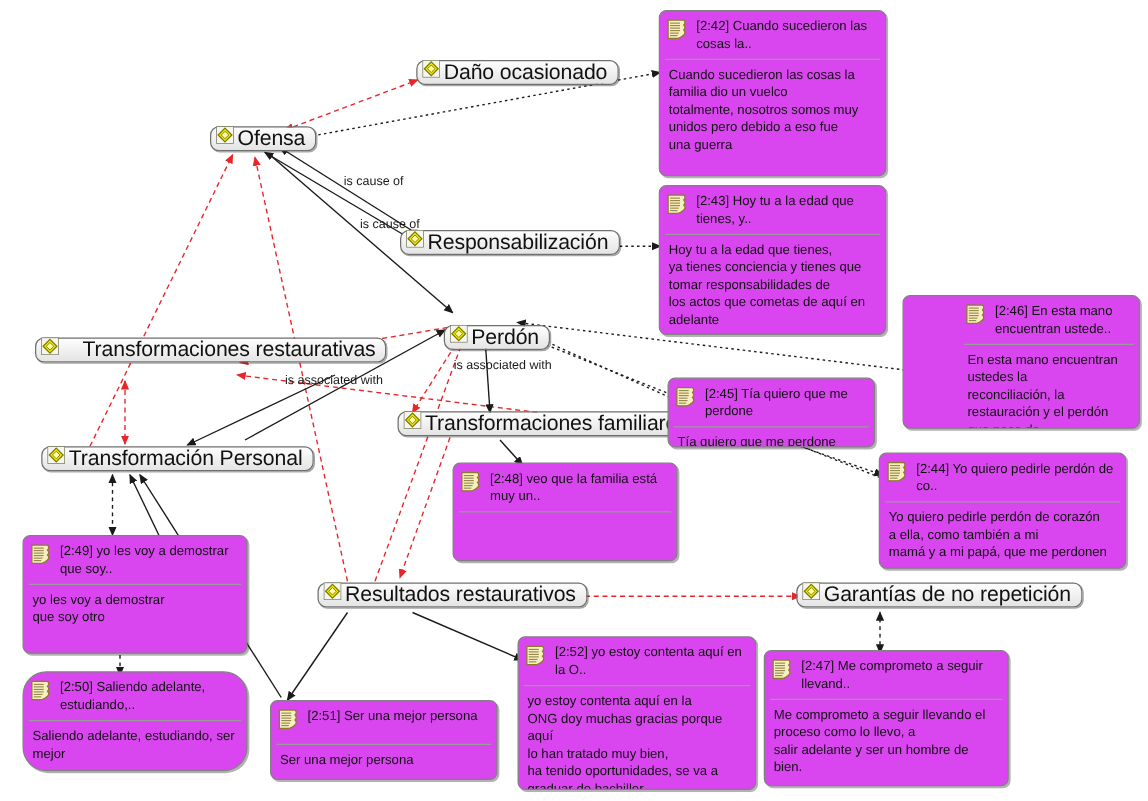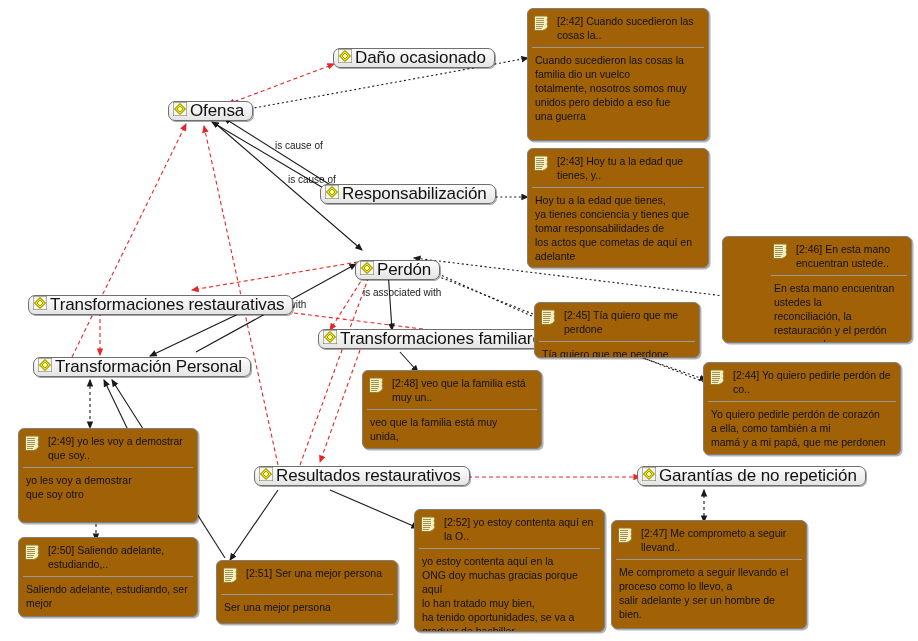--- a/index.html
+++ b/index.html
@@ -25,21 +25,21 @@
     box-sizing:border-box;
   }
   .code-node .lbl{
     font-size:17px;color:#111;line-height:13px;margin-left:3px;letter-spacing:-.1px;
   }
   .ic{flex:0 0 auto;display:block;}
 
   
   .quote{
     position:absolute;
-    background:#a16207;
+    background:#d946ef;
     border:1px solid #808080;
     border-radius:6px;
     box-shadow:1.5px 1.5px 0 rgba(0,0,0,.30);
     box-sizing:border-box;
     overflow:hidden;
   }
   .q-head{
     display:flex;align-items:flex-start;gap:5px;
     padding:5px 6px 5px 5px;
   }
@@ -188,21 +188,21 @@
     <span class="ic">
       <svg width="14" height="14" viewBox="0 0 14 14">
           <rect x="0" y="0" width="14" height="14" fill="#f6f6f0" stroke="#6a6a4a" stroke-width="1"></rect>
           <path d="M7 1.5 L12.5 7 L7 12.5 L1.5 7 Z" fill="#f2e500" stroke="#7a7a00" stroke-width="1"></path>
           <path d="M7 4 L10 7 L7 10 L4 7 Z" fill="#fffbb0" stroke="#8a8a00" stroke-width=".8"></path>
         </svg>
     </span>
     <span class="lbl">Perdón</span>
   </div>
 
-  <div class="code-node" style="left:28px;top:295px;">
+  <div class="code-node" style="left:28px;top:270px;gap:16px;">
     <span class="ic">
       <svg width="14" height="14" viewBox="0 0 14 14">
           <rect x="0" y="0" width="14" height="14" fill="#f6f6f0" stroke="#6a6a4a" stroke-width="1"></rect>
           <path d="M7 1.5 L12.5 7 L7 12.5 L1.5 7 Z" fill="#f2e500" stroke="#7a7a00" stroke-width="1"></path>
           <path d="M7 4 L10 7 L7 10 L4 7 Z" fill="#fffbb0" stroke="#8a8a00" stroke-width=".8"></path>
         </svg>
     </span>
     <span class="lbl">Transformaciones restaurativas</span>
   </div>
 
@@ -379,22 +379,20 @@
               <line x1="3" y1="8.5" x2="11" y2="8.5"></line>
               <line x1="3" y1="10.5" x2="11" y2="10.5"></line>
               <line x1="3" y1="12.5" x2="10" y2="12.5"></line>
               <line x1="3" y1="14.5" x2="9" y2="14.5"></line>
             </g>
           </svg>
       </span>
       <span class="q-ttl">[2:48] veo que la familia está muy un..</span>
     </div>
     <div class="q-sep"></div>
-    <div class="q-body">veo que la familia está muy
-unida,</div>
   </div>
 
   <div class="quote" style="left:18px;top:428px;width:180px;height:95px;">
     <div class="q-head">
       <span class="ic">
         <svg width="19" height="19" viewBox="0 0 19 19">
             <path d="M1.5 2 H14 q2 2 0 4 q2 2 0 4 q2 2 0 4 q-2 2 -4.5 2.6 H1.5 Z" fill="#f7efc0" stroke="#8a7a2a" stroke-width="1"></path>
             <g stroke="#7a6a2a" stroke-width=".7">
               <line x1="3" y1="4.5" x2="11" y2="4.5"></line>
               <line x1="3" y1="6.5" x2="11" y2="6.5"></line>
@@ -405,21 +403,21 @@
             </g>
           </svg>
       </span>
       <span class="q-ttl">[2:49] yo les voy a demostrar que soy..</span>
     </div>
     <div class="q-sep"></div>
     <div class="q-body">yo les voy a demostrar
 que soy otro</div>
   </div>
 
-  <div class="quote" style="left:18px;top:537px;width:180px;height:80px;">
+  <div class="quote" style="left:18px;top:537px;width:180px;height:80px;border-radius:19px;">
     <div class="q-head">
       <span class="ic">
         <svg width="19" height="19" viewBox="0 0 19 19">
             <path d="M1.5 2 H14 q2 2 0 4 q2 2 0 4 q2 2 0 4 q-2 2 -4.5 2.6 H1.5 Z" fill="#f7efc0" stroke="#8a7a2a" stroke-width="1"></path>
             <g stroke="#7a6a2a" stroke-width=".7">
               <line x1="3" y1="4.5" x2="11" y2="4.5"></line>
               <line x1="3" y1="6.5" x2="11" y2="6.5"></line>
               <line x1="3" y1="8.5" x2="11" y2="8.5"></line>
               <line x1="3" y1="10.5" x2="11" y2="10.5"></line>
               <line x1="3" y1="12.5" x2="10" y2="12.5"></line>

